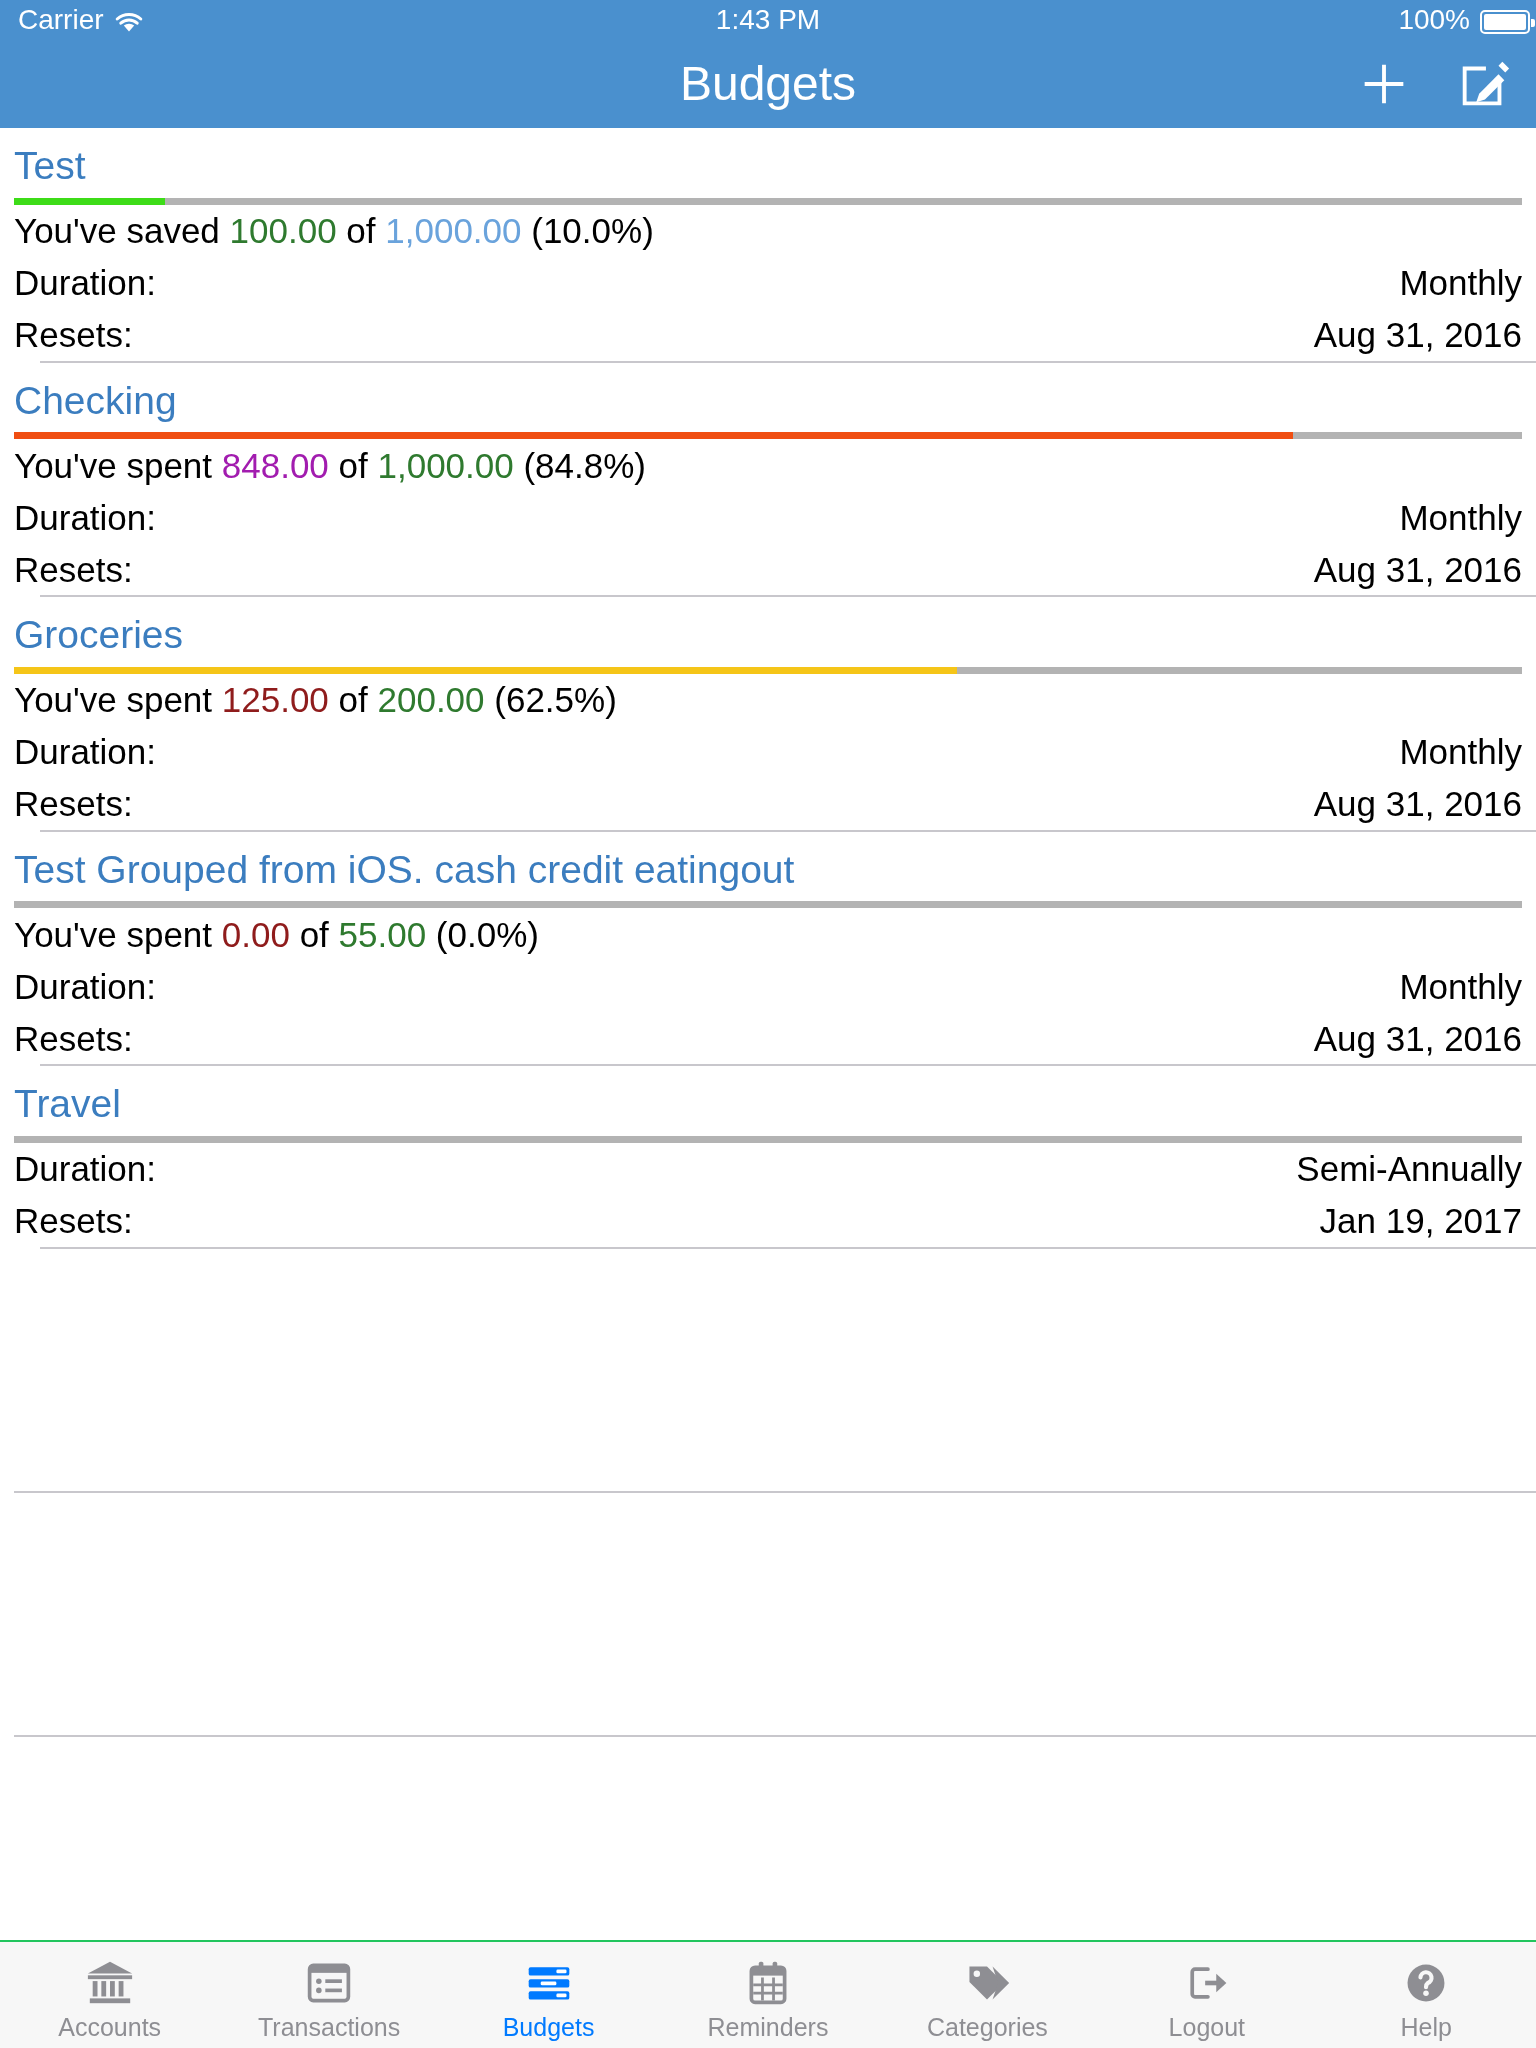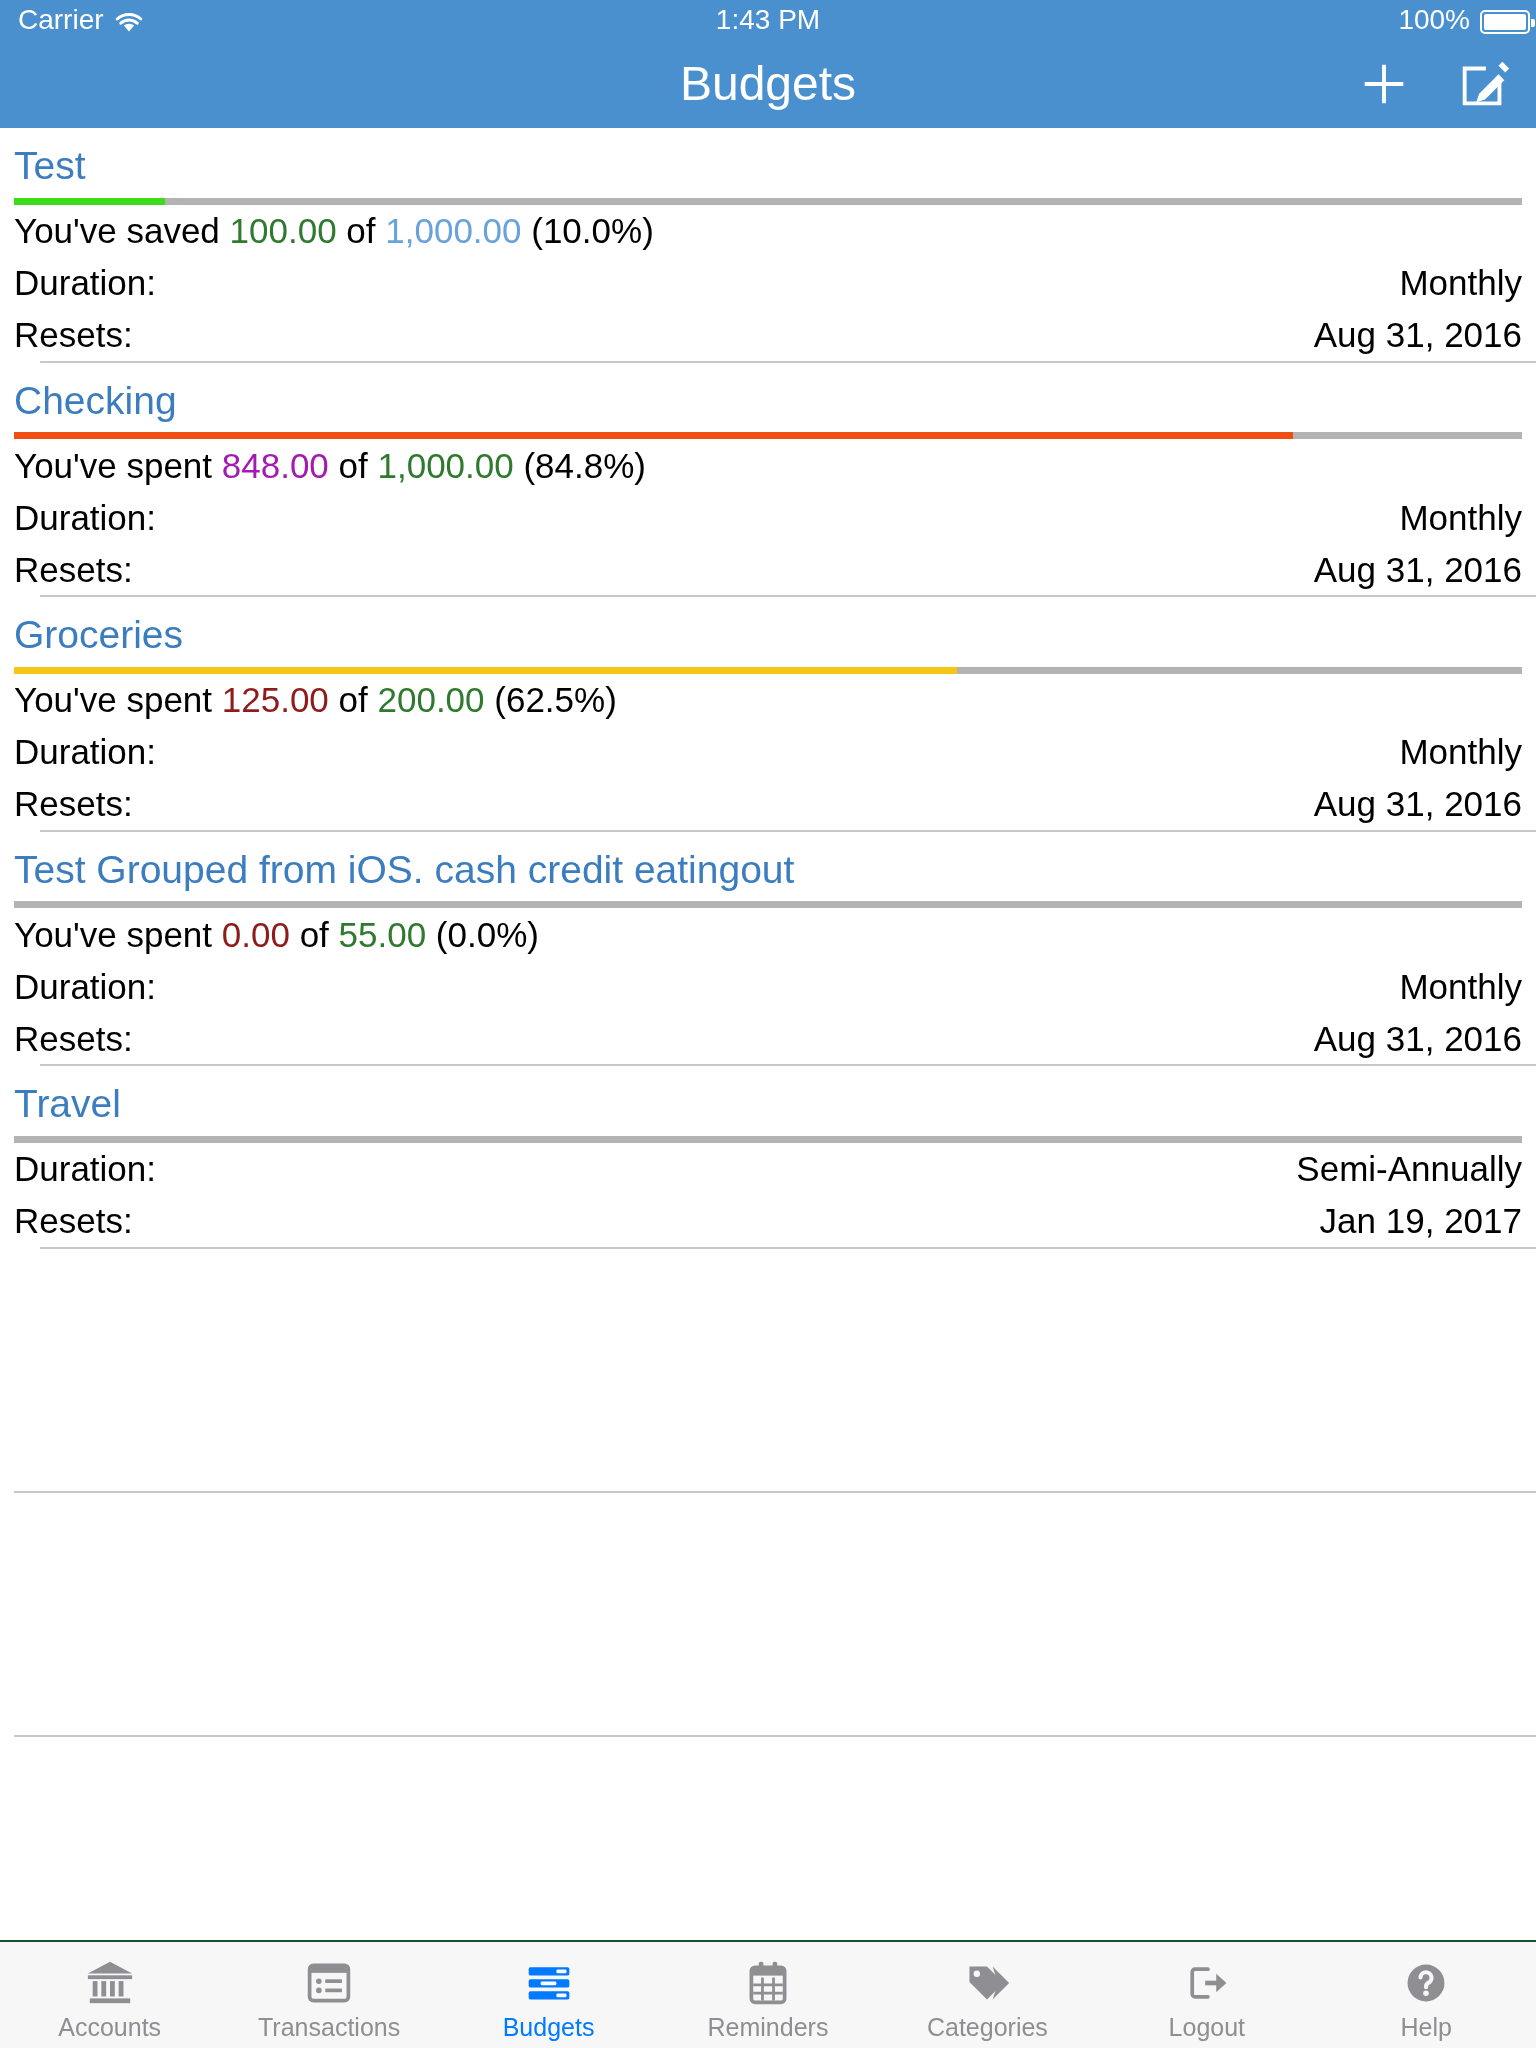--- a/index.html
+++ b/index.html
@@ -178,21 +178,21 @@
     border-bottom: 2px solid #c8c7cc;
     margin-left: 14px;
   }
 
   
   .tabbar {
     flex: none;
     width: 100%;
     height: 108px;
     background: #f7f7f7;
-    border-top: 2px solid #14532d;
+    border-top: 2px solid #22c55e;
     display: flex;
     align-items: stretch;
   }
   .tab-item {
     flex: 1 1 0;
     display: flex;
     flex-direction: column;
     align-items: center;
     justify-content: center;
     gap: 6px;

